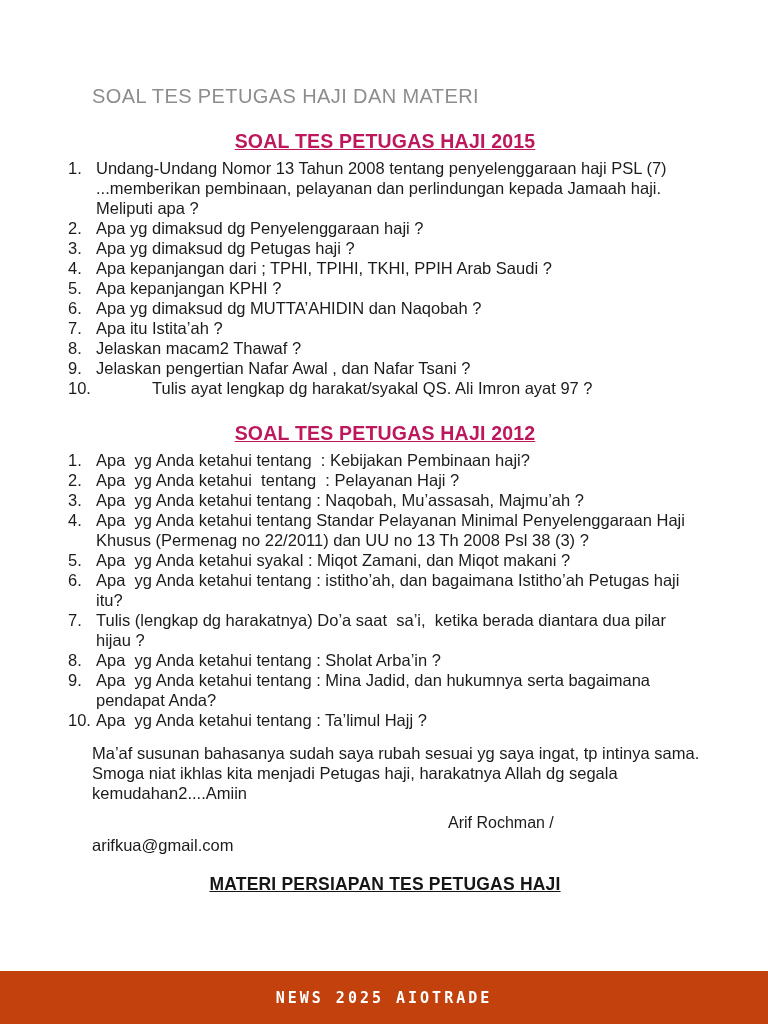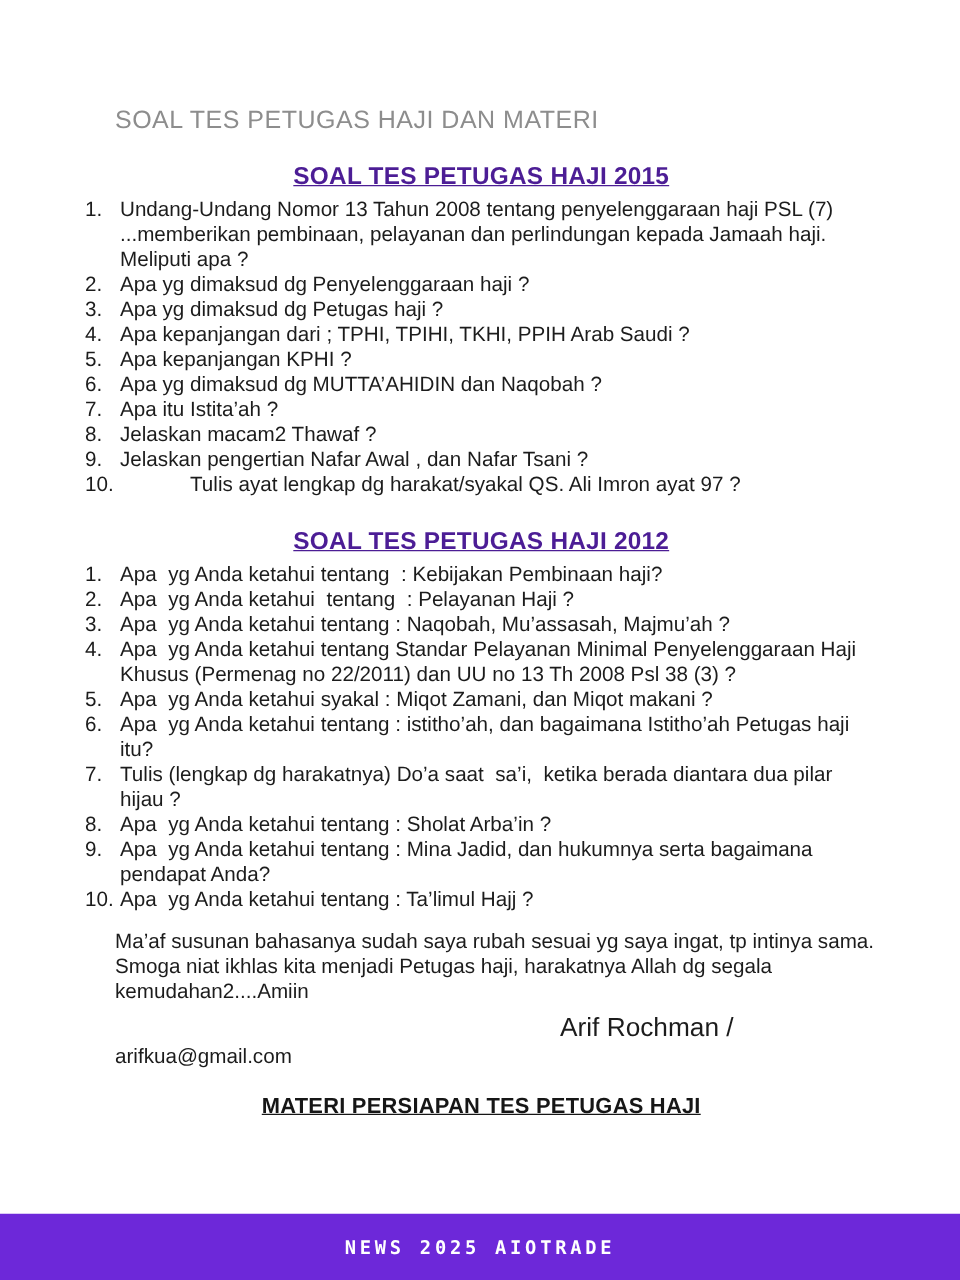--- a/index.html
+++ b/index.html
@@ -22,21 +22,21 @@
     margin-left: 24px;
     letter-spacing: 0.4px;
     font-weight: 400;
   }
   .section-title {
     text-align: center;
     font-weight: bold;
     font-size: 19.5px;
     line-height: 24px;
     text-decoration: underline;
-    color: #4c1d95;
+    color: #be185d;
     margin-top: 23px;
     margin-bottom: 5px;
     letter-spacing: 0.2px;
   }
   .qlist {
     margin: 0; padding: 0;
     list-style: none;
     font-size: 16.5px;
     line-height: 20px;
   }
@@ -45,21 +45,21 @@
   .qtext { flex: 1; white-space: pre-wrap; }
   .qtext.tabbed { padding-left: 56px; }
   .closing {
     margin: 13px 0 4px 24px;
     font-size: 16.5px;
     line-height: 20px;
   }
   .closing p { margin: 0; }
   .signature {
     margin: 10px 0 0 380px;
-    font-size: 21px;
+    font-size: 16px;
     line-height: 20px;
   }
   .email {
     margin: 2px 0 0 24px;
     font-size: 16.5px;
     line-height: 20px;
   }
   .materi-title {
     text-align: center;
     font-weight: bold;
@@ -67,21 +67,21 @@
     line-height: 22px;
     text-decoration: underline;
     color: #161616;
     margin-top: 18px;
     letter-spacing: 0.2px;
   }
   .footer-bar {
     position: absolute;
     left: 0; right: 0; bottom: 0;
     height: 53px;
-    background: #6d28d9;
+    background: #c2410c;
     display: flex;
     align-items: center;
     justify-content: center;
   }
   .footer-bar-text {
     color: #ffffff;
     font-family: "DejaVu Sans Mono", monospace;
     font-size: 15px;
     font-weight: bold;
     letter-spacing: 3px;

